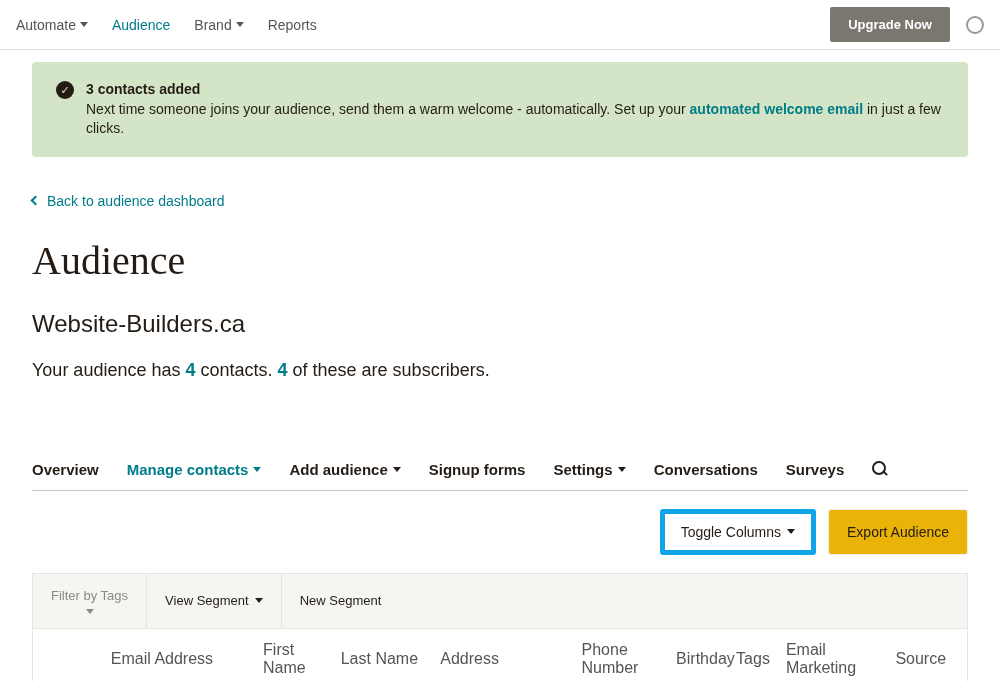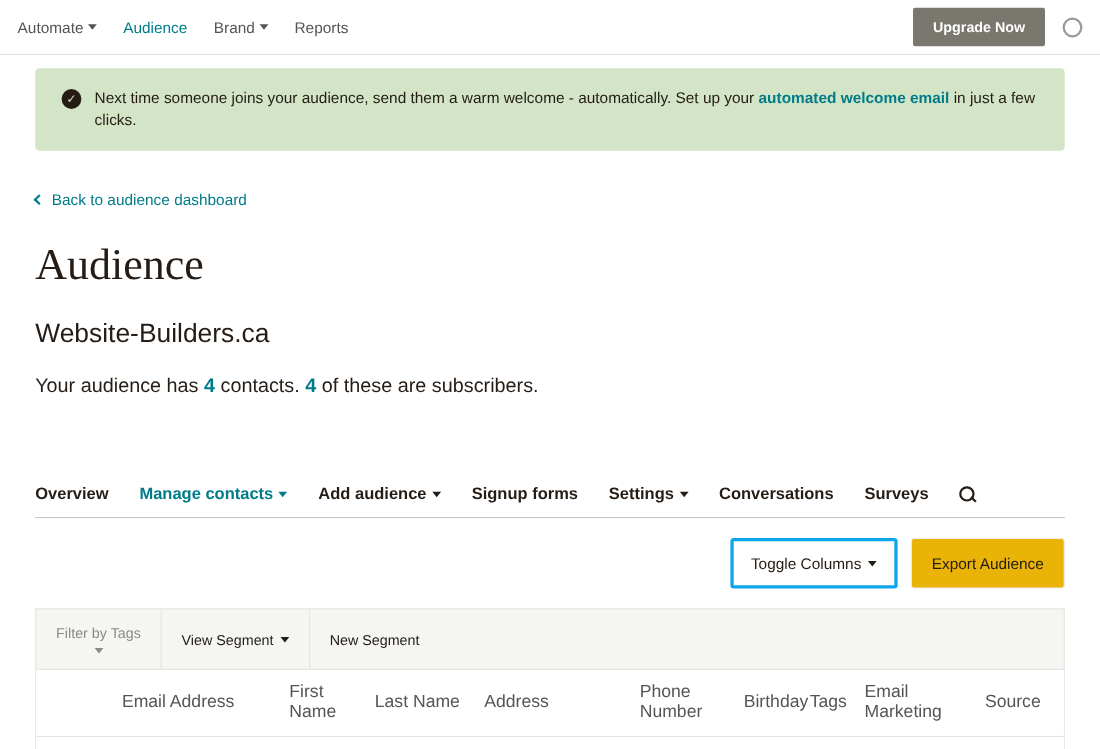--- a/index.html
+++ b/index.html
@@ -161,21 +161,21 @@
 
   
   .toolbar {
     display: flex;
     justify-content: flex-end;
     gap: 12px;
     margin-top: 18px;
   }
   .btn-outline {
     background: #fff;
-    border: 3px solid #0ea5e9;
+    border: 5px solid #0ea5e9;
     padding: 10px 16px;
     font-size: 14px;
     color: #241c15;
     border-radius: 3px;
     cursor: pointer;
     display: inline-flex;
     align-items: center;
     gap: 6px;
   }
   .btn-plain {
@@ -266,20 +266,21 @@
   <div class="topnav-right">
     <button class="upgrade-btn">Upgrade Now</button>
     <span class="avatar"></span>
   </div>
 </div>
 
 <div class="content">
   <div class="notice">
     <div class="notice-icon">✓</div>
     <div class="notice-body">
+      <div class="notice-title">3 contacts added</div>
       <div>
         <span>Next time someone joins your audience, send them a warm welcome - automatically. Set up your </span><a class="notice-link" href="#">automated welcome email</a><span> in just a few clicks.</span>
       </div>
     </div>
   </div>
 
   <div class="backlink">
     <span class="chevron-left"></span>
     <span>Back to audience dashboard</span>
   </div>

